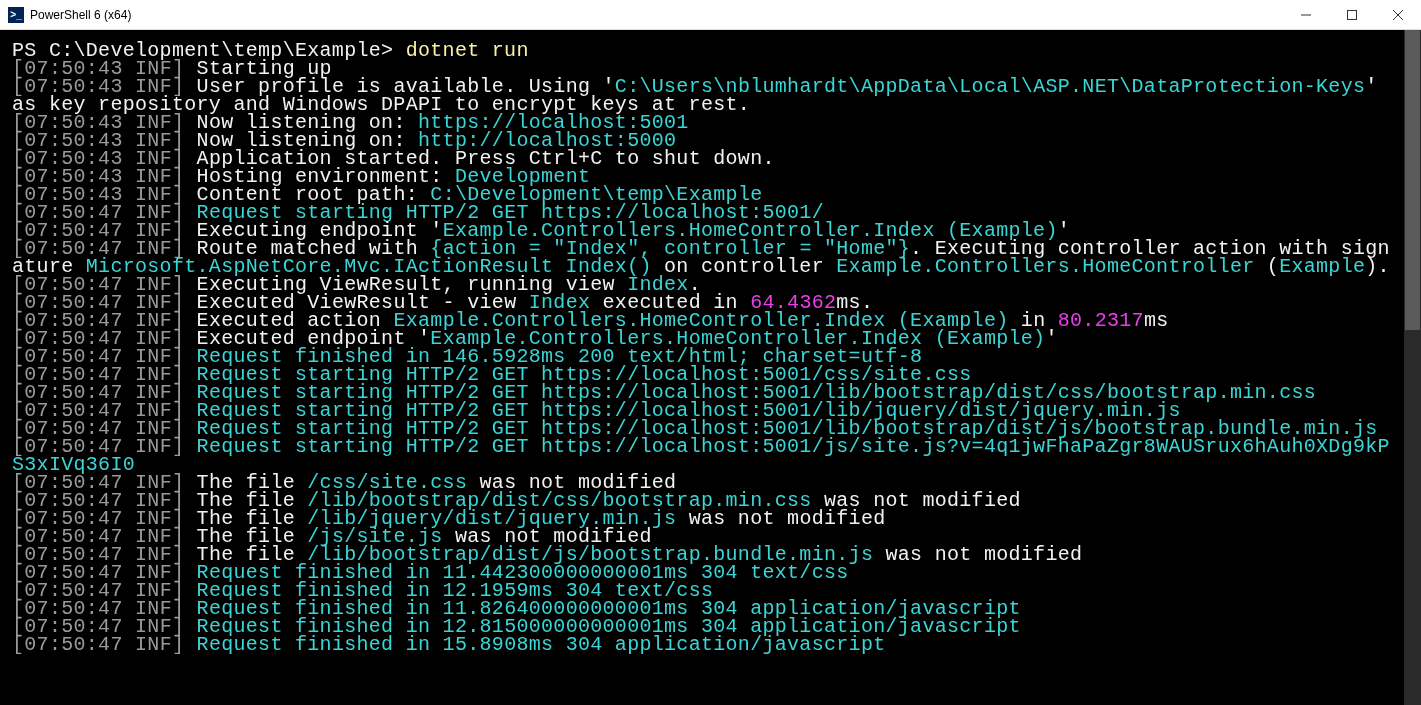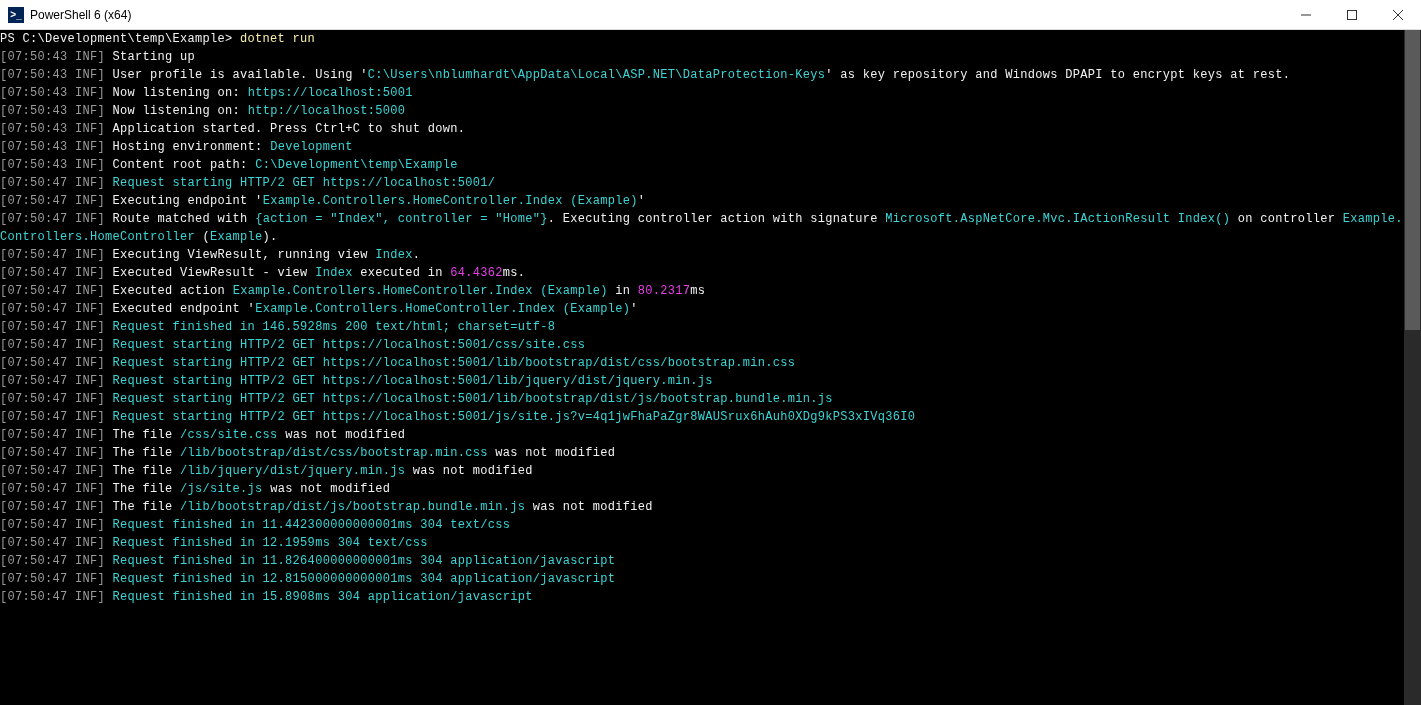--- a/index.html
+++ b/index.html
@@ -51,26 +51,26 @@
     position: relative;
     height: calc(705px - 30px);
     width: 100%;
     background: #000;
   }
   .terminal {
     height: 100%;
     width: calc(100% - 17px);
     overflow: hidden;
     font-family: Consolas, "Courier New", monospace;
-    font-size: 12px;
+    font-size: 20px;
     line-height: 18px;
     color: #e5e5e5;
     white-space: pre-wrap;
     word-break: break-all;
-    padding: 0;
+    padding: 12px;
     letter-spacing: 0.3px;
   }
   .scrollbar {
     position: absolute;
     right: 0;
     top: 0;
     bottom: 0;
     width: 17px;
     background: #2a2a2a;
   }

